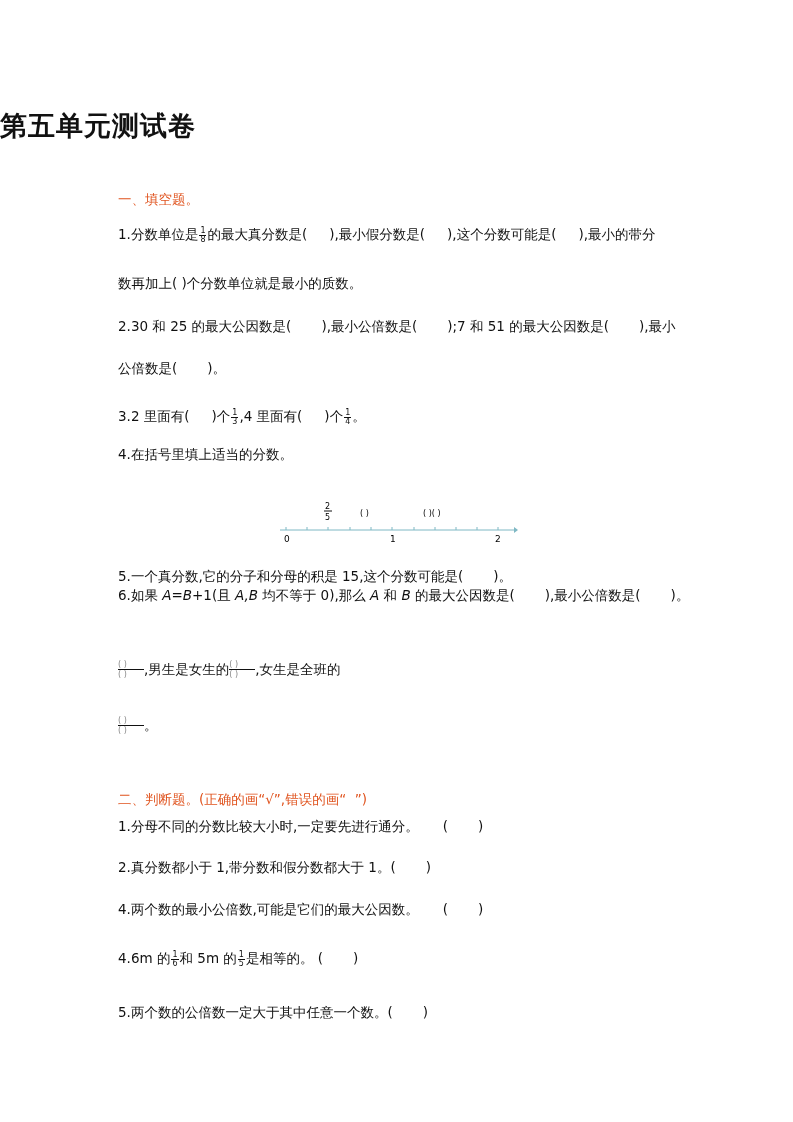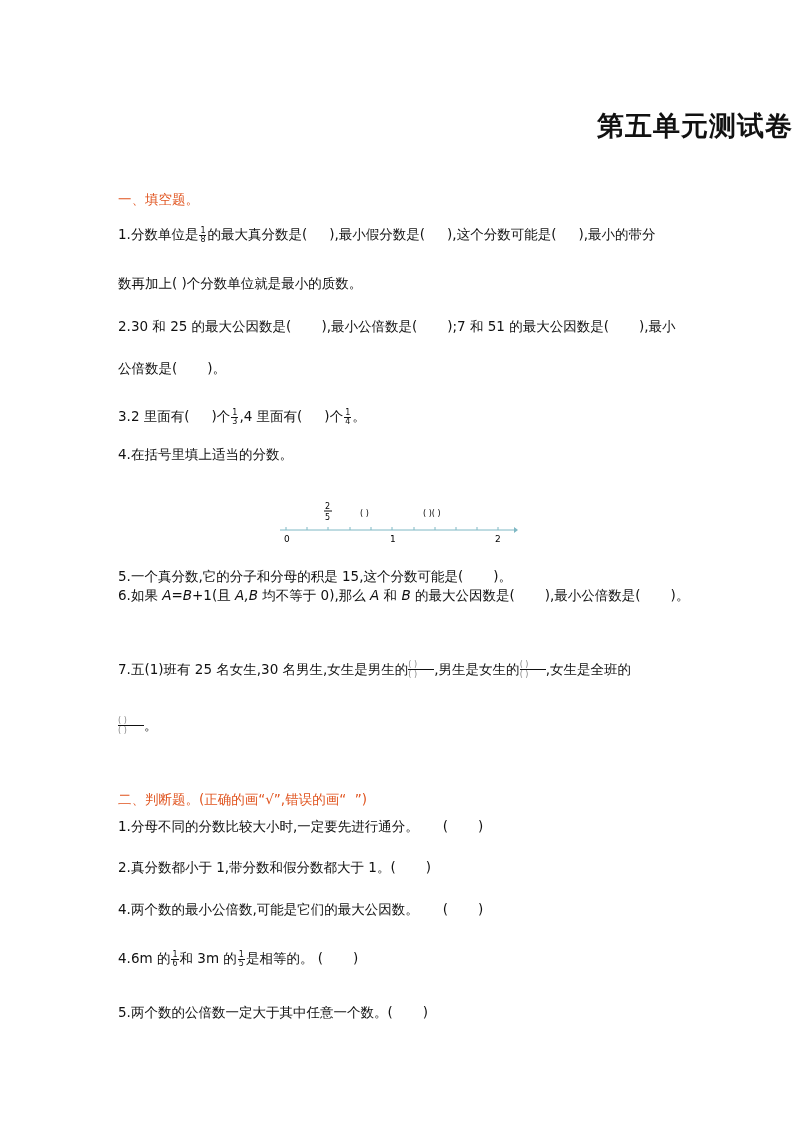--- a/index.html
+++ b/index.html
@@ -1,17 +1,17 @@
 <!DOCTYPE html>
 <html><head>
 <meta charset="utf-8">
 <style>
   html,body{margin:0;padding:0;background:#fff;}
   body{width:793px;height:1122px;position:relative;font-family:"DejaVu Sans","Liberation Sans",sans-serif;color:#111;overflow:hidden;}
-  .title{position:absolute;top:108px;left:0;width:793px;text-align:right;font-size:27px;font-weight:bold;letter-spacing:1px;}
+  .title{position:absolute;top:108px;left:0;width:793px;text-align:left;font-size:27px;font-weight:bold;letter-spacing:1px;}
   .sec{position:absolute;left:118px;font-size:13.5px;color:#e0541f;margin-top:17px;}
   .line{position:absolute;left:118px;font-size:13.5px;white-space:nowrap;}
   .fr{display:inline-block;vertical-align:middle;text-align:center;font-size:8px;line-height:8px;margin:0 1px;}
   .fr .n{display:block;border-bottom:1px solid #111;padding:0 1px;}
   .fr .d{display:block;}
   .bfr{display:inline-block;vertical-align:middle;font-size:8px;line-height:9px;color:#888;width:26px;text-align:left;}
   .bfr .n{display:block;border-bottom:1px solid #111;}
   .gap{display:inline-block;width:22px;}
   .it{font-style:italic;}
   .nl{position:absolute;left:278px;top:498px;width:240px;height:50px;}
@@ -61,23 +61,23 @@
   <text x="47" y="22" font-size="8" font-family="DejaVu Sans, sans-serif">5</text>
   <text x="82" y="18" font-size="8" font-family="DejaVu Sans, sans-serif">(   )</text>
   <text x="145" y="18" font-size="8" font-family="DejaVu Sans, sans-serif">(   )(   )</text>
 </svg>
 
 <div class="line" style="top:568px;white-space:pre">5.一个真分数,它的分子和分母的积是 15,这个分数可能是(       )。</div>
 
 <div class="line" style="top:587px;white-space:pre"><span>6.如果 </span><span class="it">A</span><span>=</span><span class="it">B</span><span>+1(且 </span><span class="it">A,B</span><span> 均不等于 0),那么 </span><span class="it">A</span><span> 和 </span><span class="it">B</span><span> 的最大公因数是(       ),最小公倍数是(       )。</span></div>
 
 <div class="line" style="top:660px">
-  <span>7.五(1)班有 25 名女生,30 名男生,女生是男生的</span><span class="bfr"><span class="n">(    )</span><span>(    )</span></span><span>,男生是女生的</span><span class="bfr"><span class="n">(    )</span><span>(    )</span></span><span>,女生是全班的</span>
+  <span class="bfr"><span class="n">(    )</span><span>(    )</span></span><span>,男生是女生的</span><span class="bfr"><span class="n">(    )</span><span>(    )</span></span><span>,女生是全班的</span>
 </div>
 <div class="line" style="top:716px"><span class="bfr"><span class="n">(    )</span><span>(    )</span></span><span>。</span></div>
 
 <div class="sec" style="top:774px;white-space:pre">二、判断题。(正确的画“√”,错误的画“  ”)</div>
 
 <div class="line" style="top:818px"><span>1.分母不同的分数比较大小时,一定要先进行通分。</span><span style="display:inline-block;width:24px"></span><span style="white-space:pre">(       )</span></div>
 <div class="line" style="top:859px"><span>2.真分数都小于 1,带分数和假分数都大于 1。</span><span style="white-space:pre">(       )</span></div>
 <div class="line" style="top:901px"><span>4.两个数的最小公倍数,可能是它们的最大公因数。</span><span style="display:inline-block;width:24px"></span><span style="white-space:pre">(       )</span></div>
-<div class="line" style="top:950px"><span>4.6m 的</span><span class="fr"><span class="n">1</span><span class="d">6</span></span><span>和 3m 的</span><span class="fr"><span class="n">1</span><span class="d">5</span></span><span>是相等的。</span> <span style="white-space:pre">(       )</span></div>
+<div class="line" style="top:950px"><span>4.6m 的</span><span class="fr"><span class="n">1</span><span class="d">6</span></span><span>和 5m 的</span><span class="fr"><span class="n">1</span><span class="d">5</span></span><span>是相等的。</span> <span style="white-space:pre">(       )</span></div>
 <div class="line" style="top:1004px"><span>5.两个数的公倍数一定大于其中任意一个数。</span><span style="white-space:pre">(       )</span></div>
 
 </body></html>

